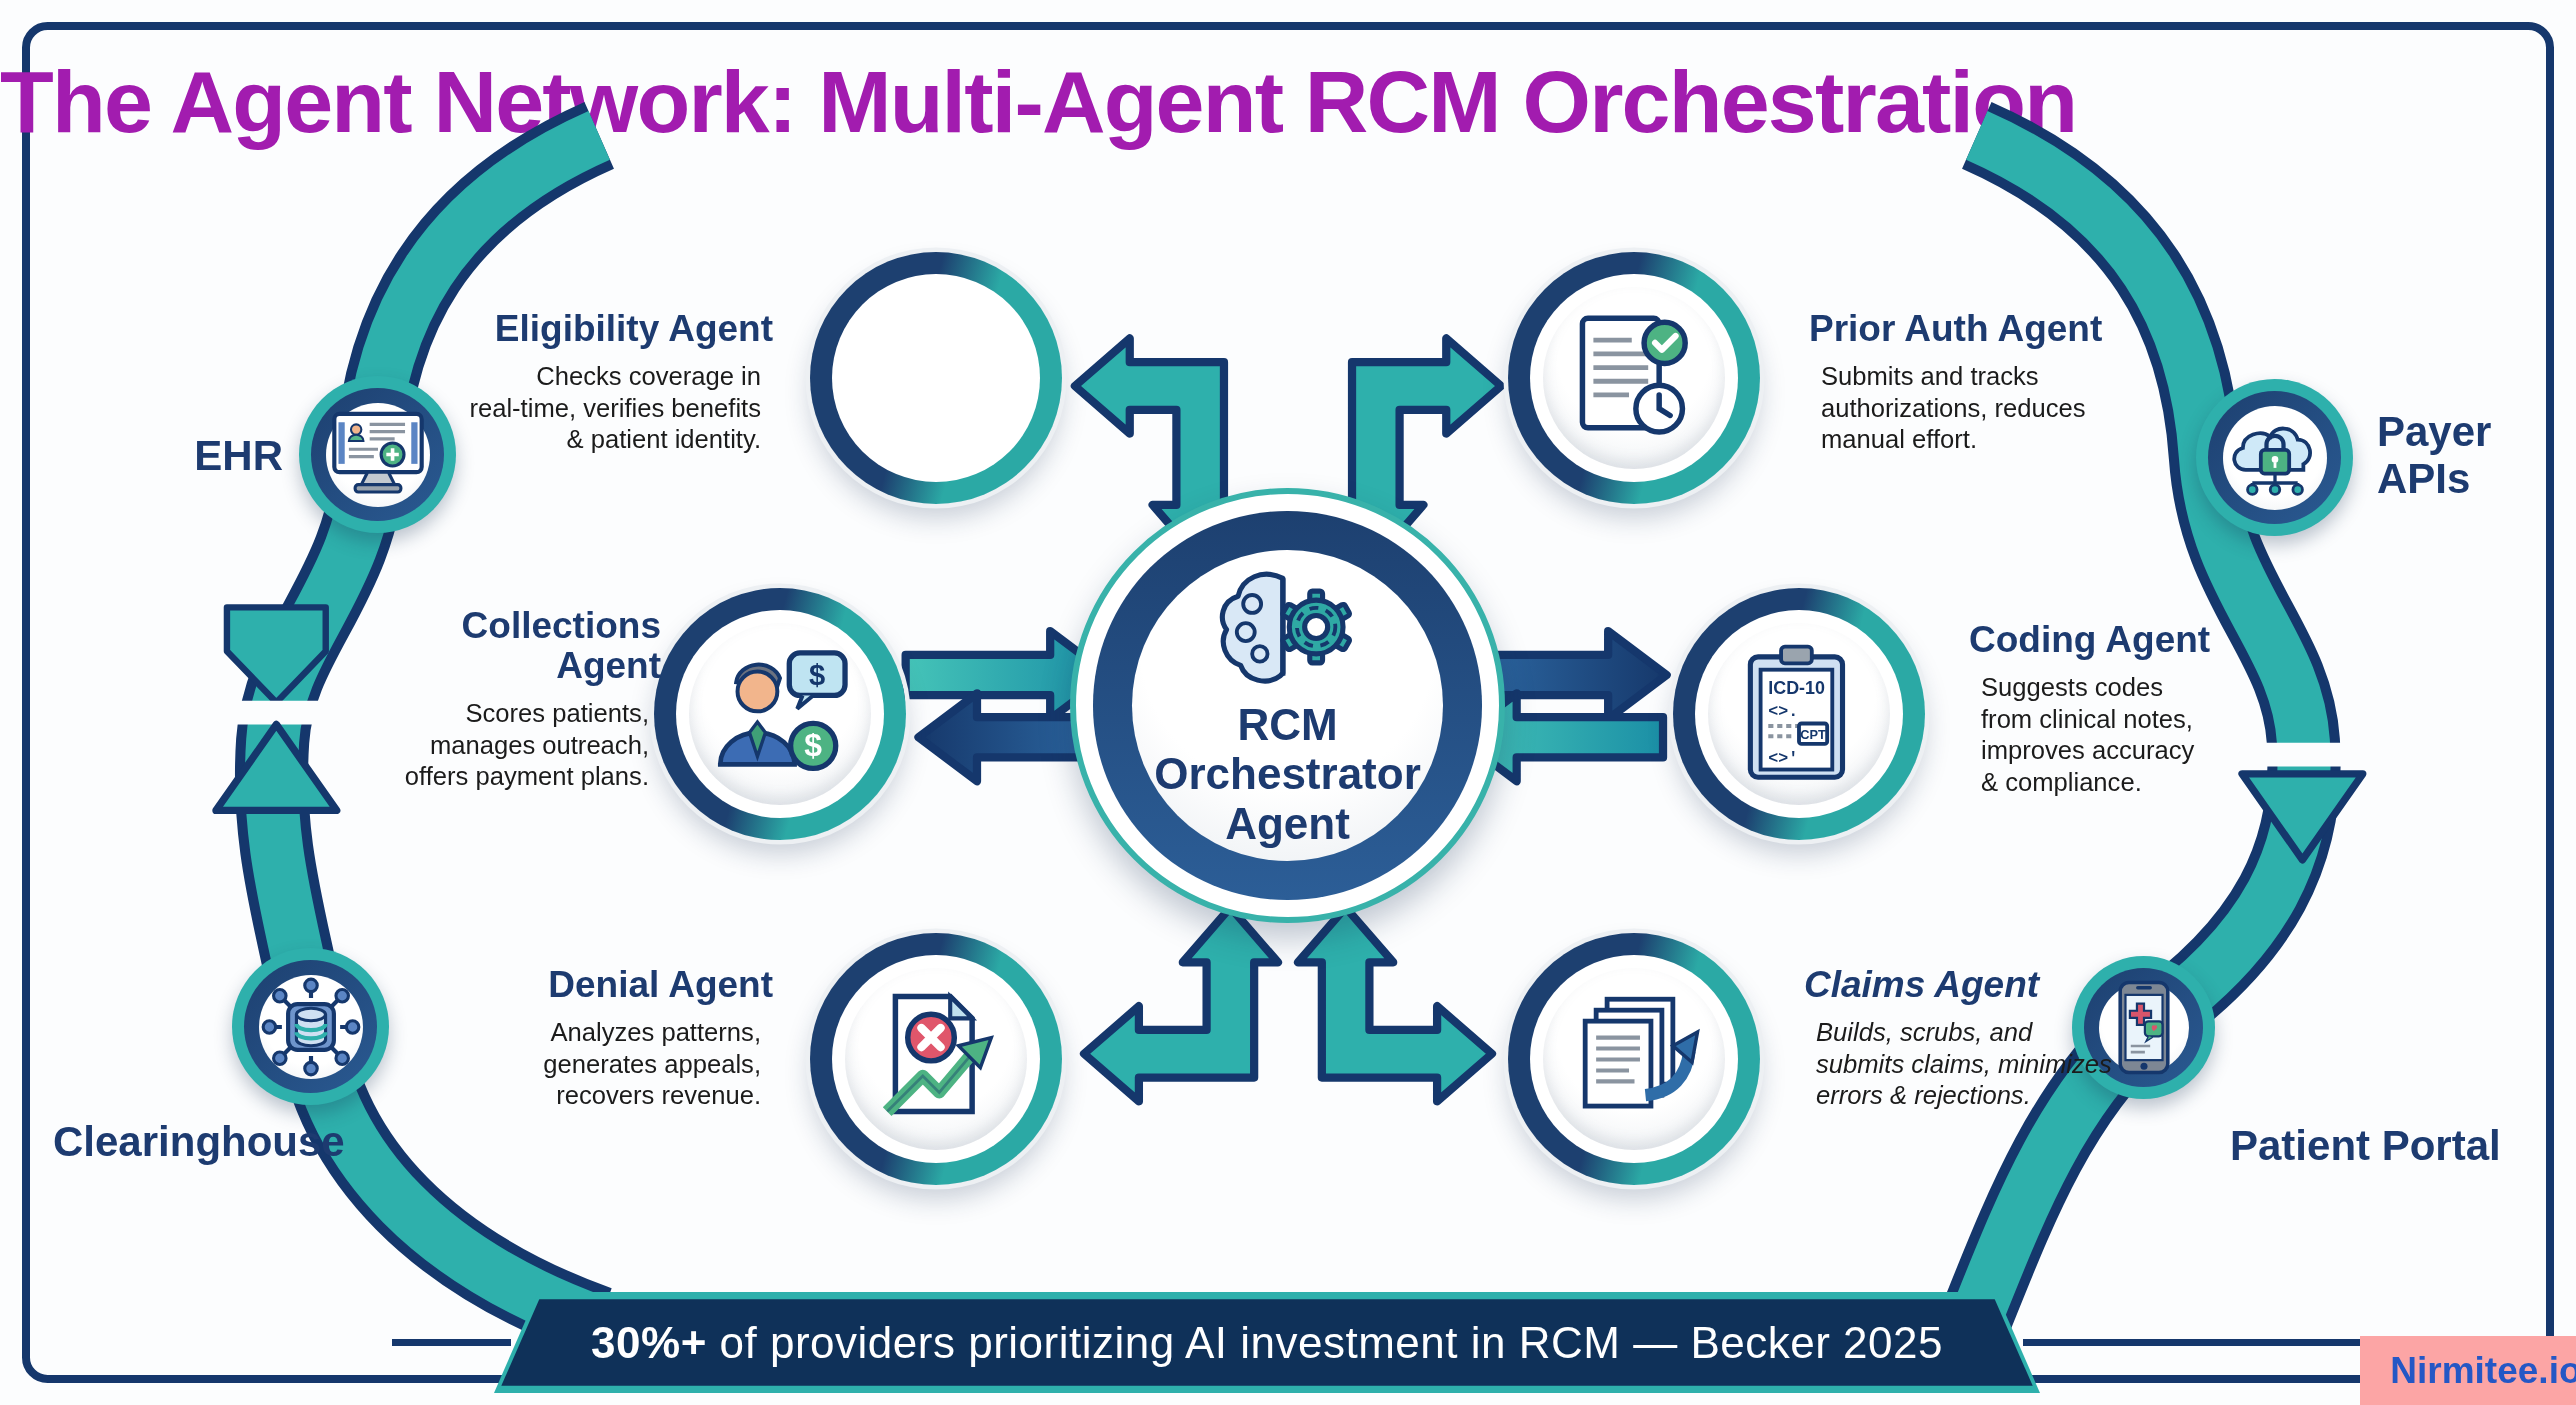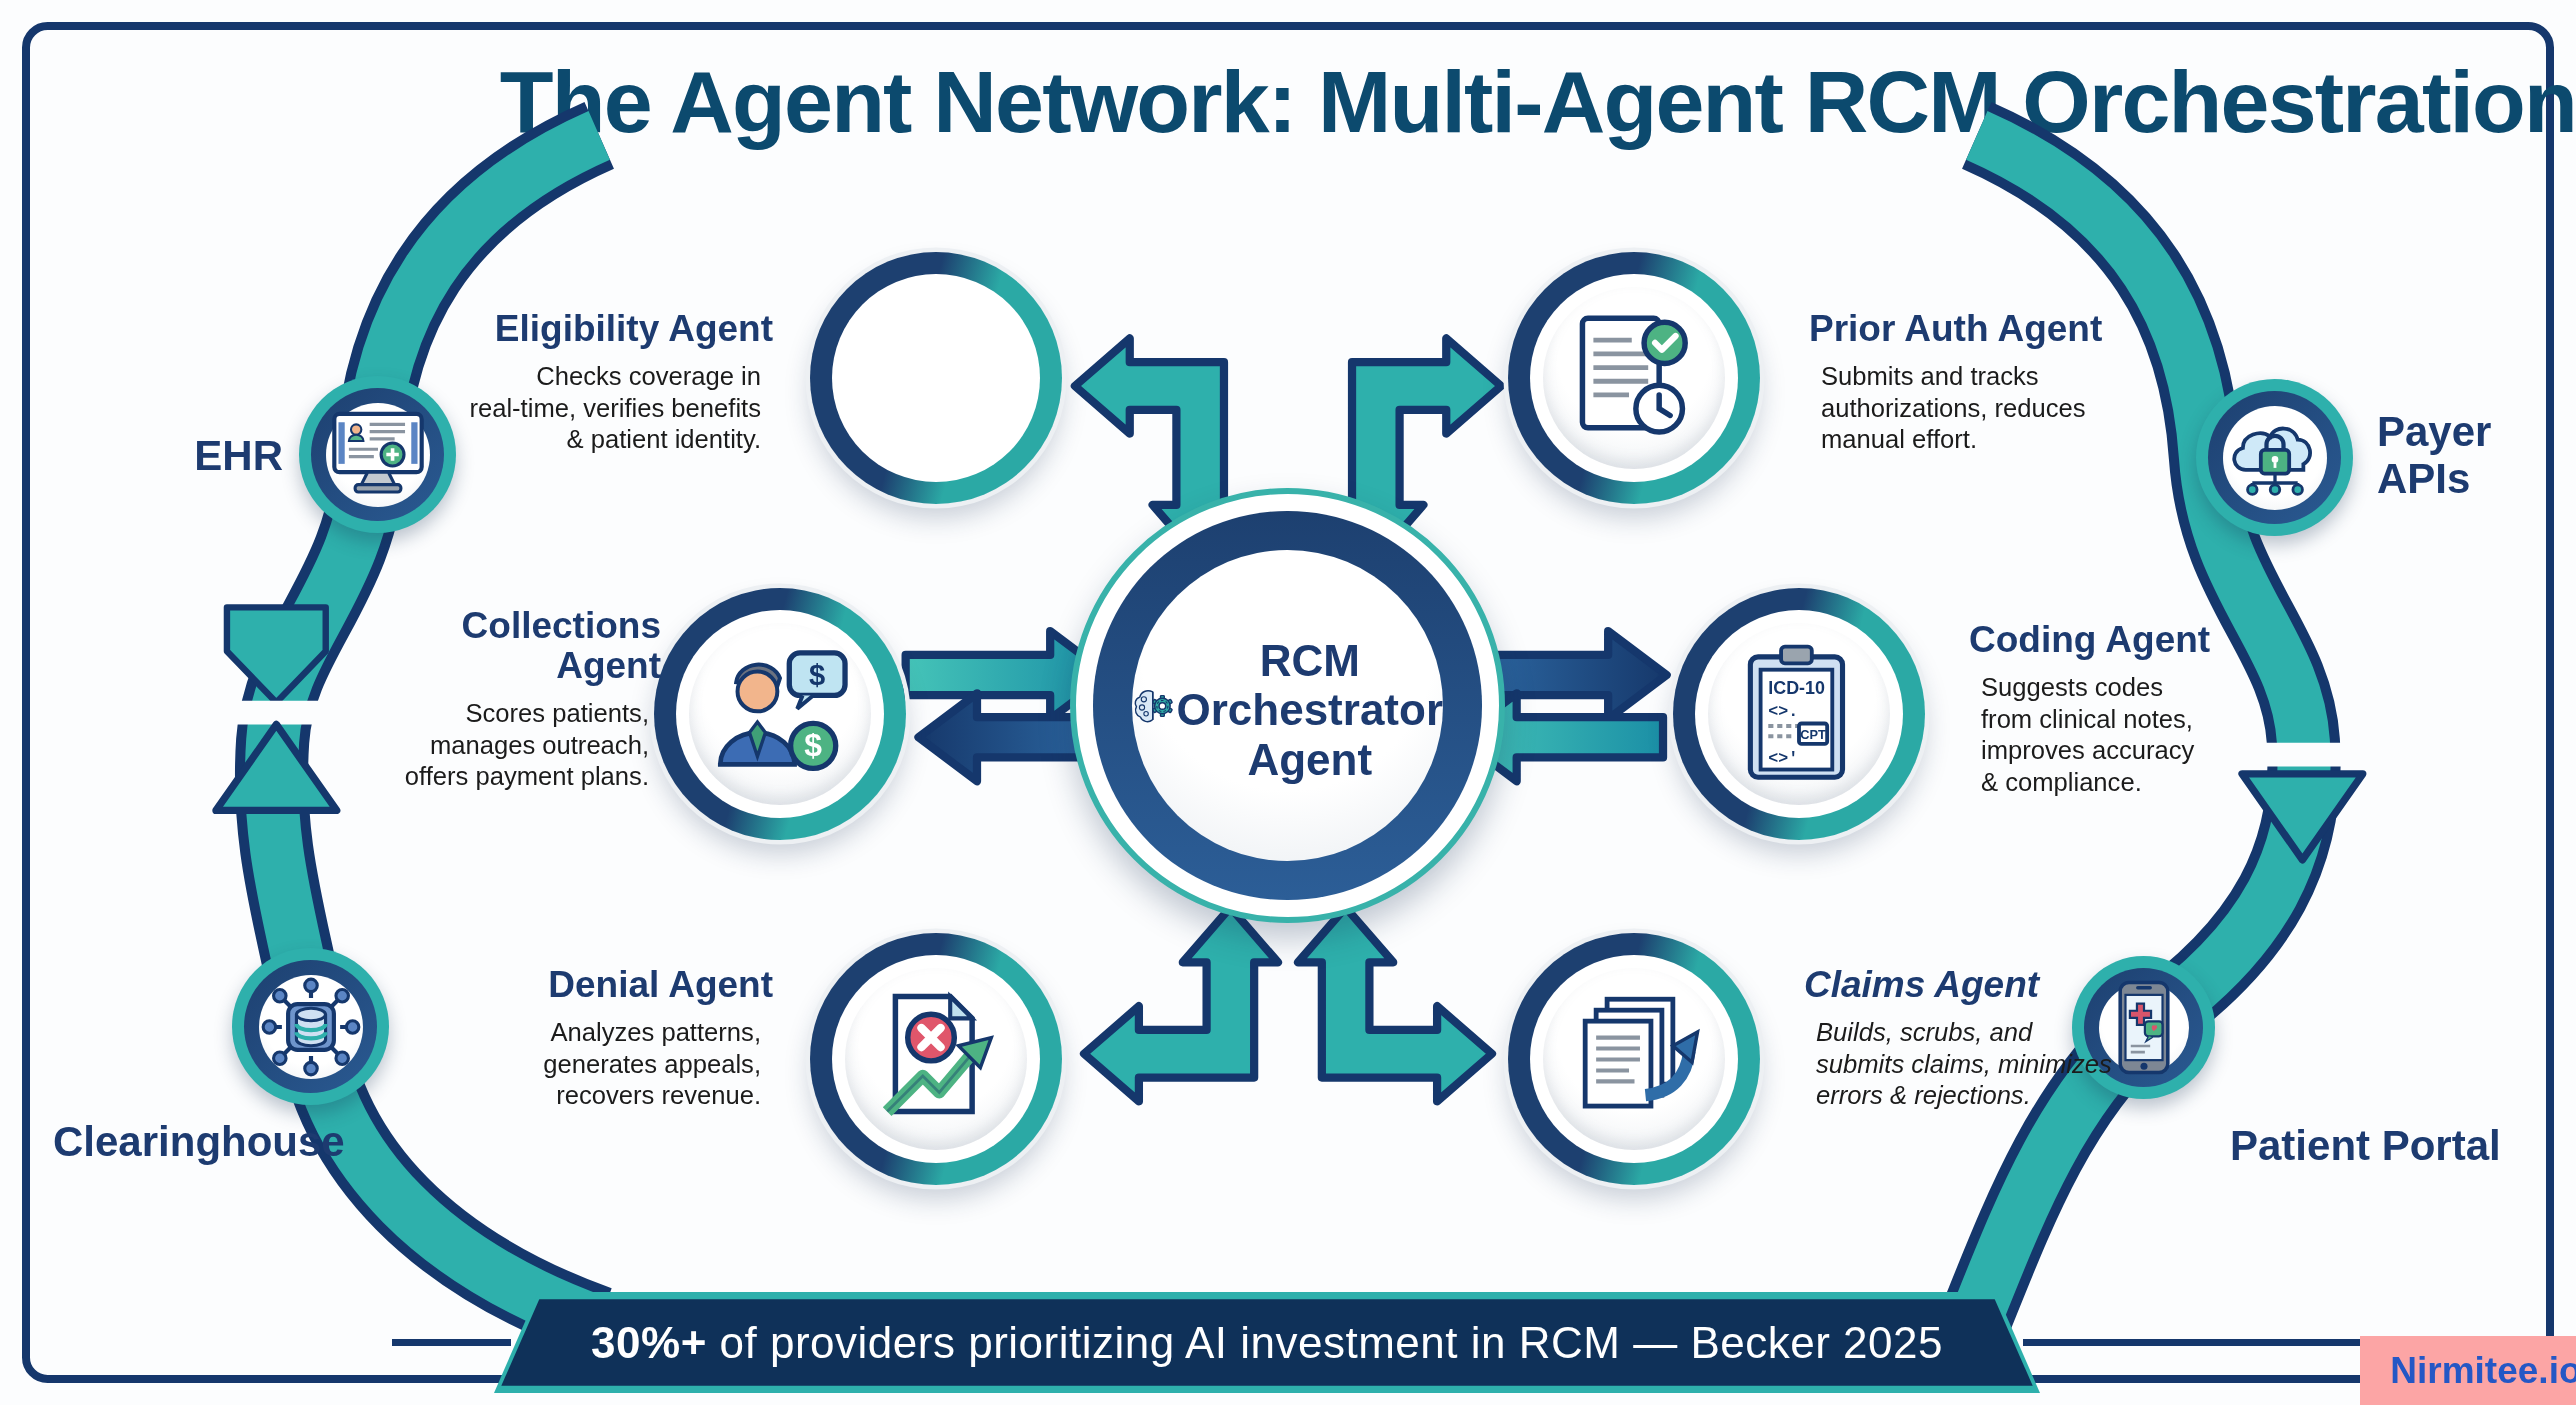--- a/index.html
+++ b/index.html
@@ -1,42 +1,42 @@
 <!DOCTYPE html>
 <html style="font-size:14.6px"><head>
 <meta charset="utf-8">
 <style>
   html,body{margin:0;padding:0;background:#ffffff;}
   .stage{position:relative;width:2576px;height:1405px;background:#fcfdfe;overflow:hidden;
          font-family:"Liberation Sans",sans-serif;}
   .frame{position:absolute;left:22px;top:22px;right:22px;bottom:22px;
          border:8.2px solid #15376c;border-radius:25.6px;pointer-events:none;}
-  .title{position:absolute;left:0;right:0;top:51px;text-align:right;
-         font-size:88px;font-weight:bold;letter-spacing:-1.8px;color:#0c4a6e;}
+  .title{position:absolute;left:0;right:0;top:51px;text-align:left;
+         font-size:88px;font-weight:bold;letter-spacing:-1.8px;color:#a21caf;}
   svg.bg{position:absolute;left:0;top:0;}
 
   
   .sat{position:absolute;width:252px;height:252px;border-radius:50%;
        background:linear-gradient(105deg,#1d4070 42%,#2ba9a5 62%);
        box-shadow:0 0 0 4.6px #edf0f3, 0 14.6px 25.6px rgba(21,45,80,.22);}
   .sat .mid{position:absolute;inset:22px;border-radius:50%;background:#ffffff;}
   .sat .inner{position:absolute;inset:35px;border-radius:50%;
        background:radial-gradient(circle at 50% 36%,#ffffff 52%,#e7ebef);
        box-shadow:inset 0 -7.3px 12.8px rgba(120,135,150,.18);
        display:flex;align-items:center;justify-content:center;}
 
   
   .hub{position:absolute;left:1070px;top:488px;width:435px;height:435px;border-radius:50%;
        border:6.4px solid #38b2aa;background:#ffffff;box-sizing:border-box;
        box-shadow:0 16.5px 31px rgba(21,45,80,.25);}
   .hub .navy{position:absolute;inset:17.4px;border-radius:50%;
        background:linear-gradient(180deg,#1d4070,#2c5e97);}
   .hub .inner{position:absolute;inset:56px;border-radius:50%;
        background:radial-gradient(circle at 50% 30%,#ffffff 55%,#e9edf1);
-       display:flex;flex-direction:row;align-items:center;justify-content:space-between;}
+       display:flex;flex-direction:column;align-items:center;justify-content:center;}
   .hub-label{font-size:44px;font-weight:bold;color:#1d3b70;text-align:center;
        line-height:1.12;width:284px;margin-top:9.1px;}
 
   
   .ext{position:absolute;border-radius:50%;background:#2eb0ac;
        box-shadow:0 9.1px 18.3px rgba(21,45,80,.28);}
   .ext .mid{position:absolute;inset:12px;border-radius:50%;
        background:linear-gradient(135deg,#1d4070,#2a5a92);}
   .ext .inner{position:absolute;inset:26.5px;border-radius:50%;
        background:radial-gradient(circle at 50% 40%,#ffffff 60%,#e9edf1);

